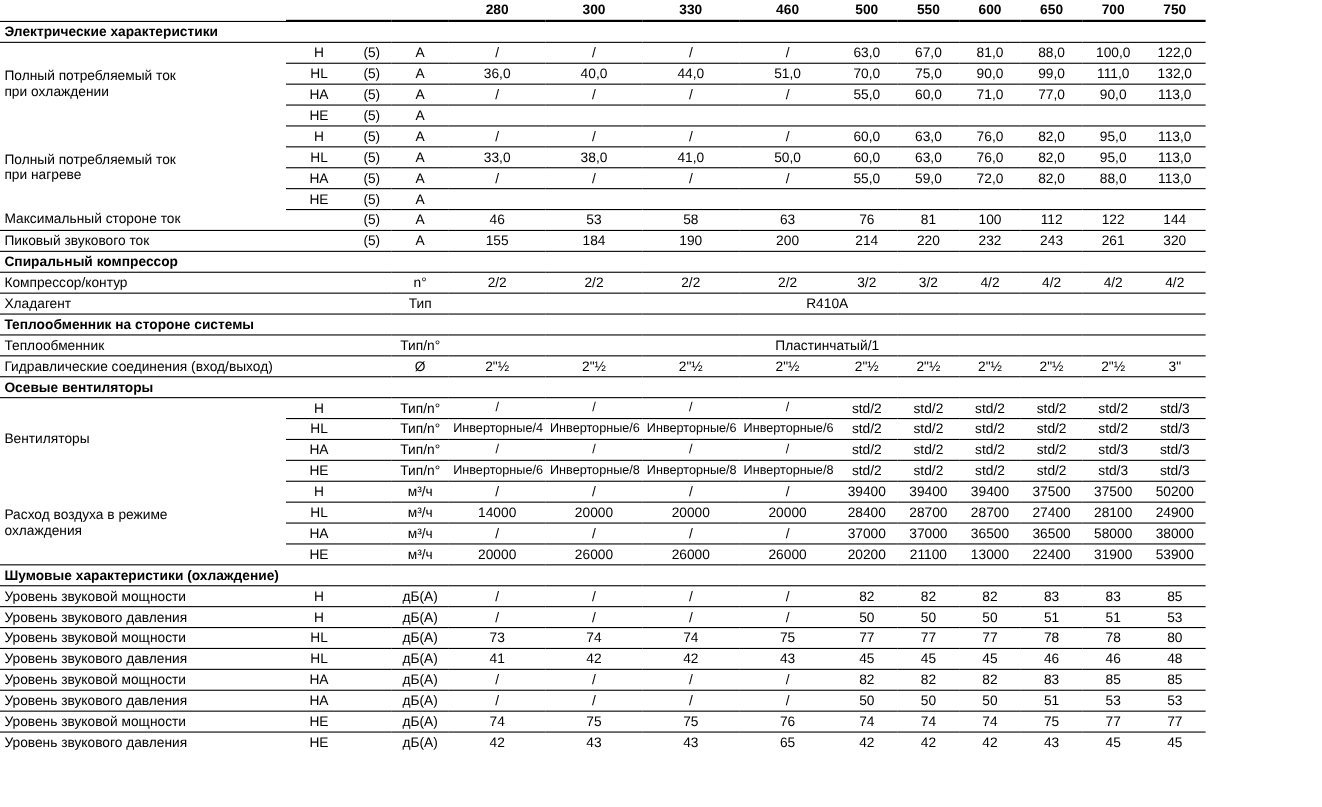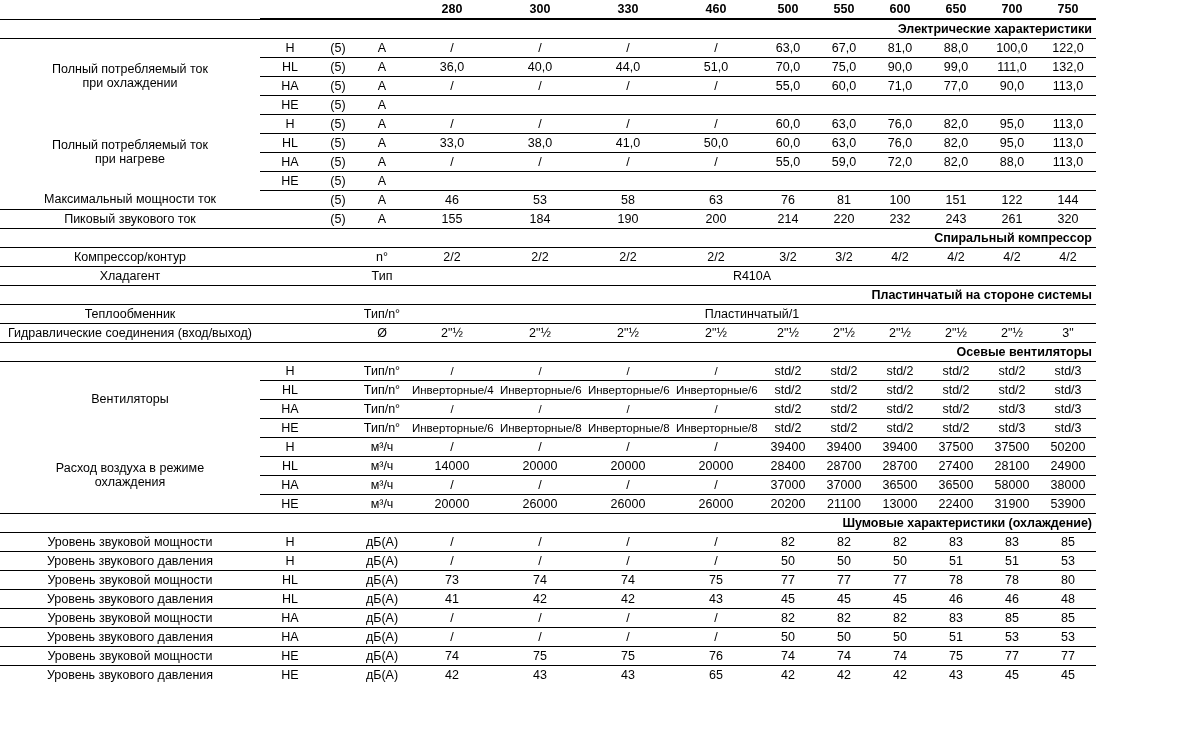--- a/index.html
+++ b/index.html
@@ -38,27 +38,27 @@
     border-bottom:2px solid #000;
     padding-bottom:2px;
     font-size:12.5px;
     height:24px;
     vertical-align:bottom;
   }
   .section td{
     font-weight:bold;
     border-top:1px solid #000;
     border-bottom:1px solid #000;
-    text-align:right;
+    text-align:left;
     height:19px;
   }
   .center{text-align:center;}
   .thin-sep{border-bottom:1px solid #000;}
   .nb{border:0 !important;}
-  .label-cell{text-align:center;padding-left:3px;}
+  .label-cell{text-align:left;padding-left:3px;}
   .vmid{vertical-align:middle;}
   .fanrow td{height:19px;}
   .small-text{font-size:11.5px;}
 </style>
 </head>
 <body>
 
 <table id="spec-table">
   <colgroup>
     <col class="c-label">
@@ -219,32 +219,32 @@
       <td class="center thin-sep"></td>
       <td class="center thin-sep"></td>
       <td class="center thin-sep"></td>
       <td class="center thin-sep"></td>
       <td class="center thin-sep"></td>
       <td class="center thin-sep"></td>
       <td class="center thin-sep"></td>
     </tr>
 
     <tr>
-      <td class="label-cell thin-sep">Максимальный мощности ток</td>
+      <td class="label-cell thin-sep">Максимальный стороне ток</td>
       <td class="center thin-sep"></td>
       <td class="center thin-sep">(5)</td>
       <td class="center thin-sep">A</td>
       <td class="center thin-sep">46</td>
       <td class="center thin-sep">53</td>
       <td class="center thin-sep">58</td>
       <td class="center thin-sep">63</td>
       <td class="center thin-sep">76</td>
       <td class="center thin-sep">81</td>
       <td class="center thin-sep">100</td>
-      <td class="center thin-sep">151</td>
+      <td class="center thin-sep">112</td>
       <td class="center thin-sep">122</td>
       <td class="center thin-sep">144</td>
     </tr>
 
     <tr>
       <td class="label-cell">Пиковый звукового ток</td>
       <td class="center"></td>
       <td class="center">(5)</td>
       <td class="center">A</td>
       <td class="center">155</td>
@@ -282,21 +282,21 @@
 
     <tr>
       <td class="label-cell">Хладагент</td>
       <td class="center"></td>
       <td class="center"></td>
       <td class="center">Тип</td>
       <td class="center" colspan="10">R410A</td>
     </tr>
 
     <tr class="section">
-      <td colspan="14" class="label-cell">Пластинчатый на стороне системы</td>
+      <td colspan="14" class="label-cell">Теплообменник на стороне системы</td>
     </tr>
 
     <tr>
       <td class="label-cell thin-sep">Теплообменник</td>
       <td class="center thin-sep"></td>
       <td class="center thin-sep"></td>
       <td class="center thin-sep">Тип/n°</td>
       <td class="center thin-sep" colspan="10">Пластинчатый/1</td>
     </tr>
 

